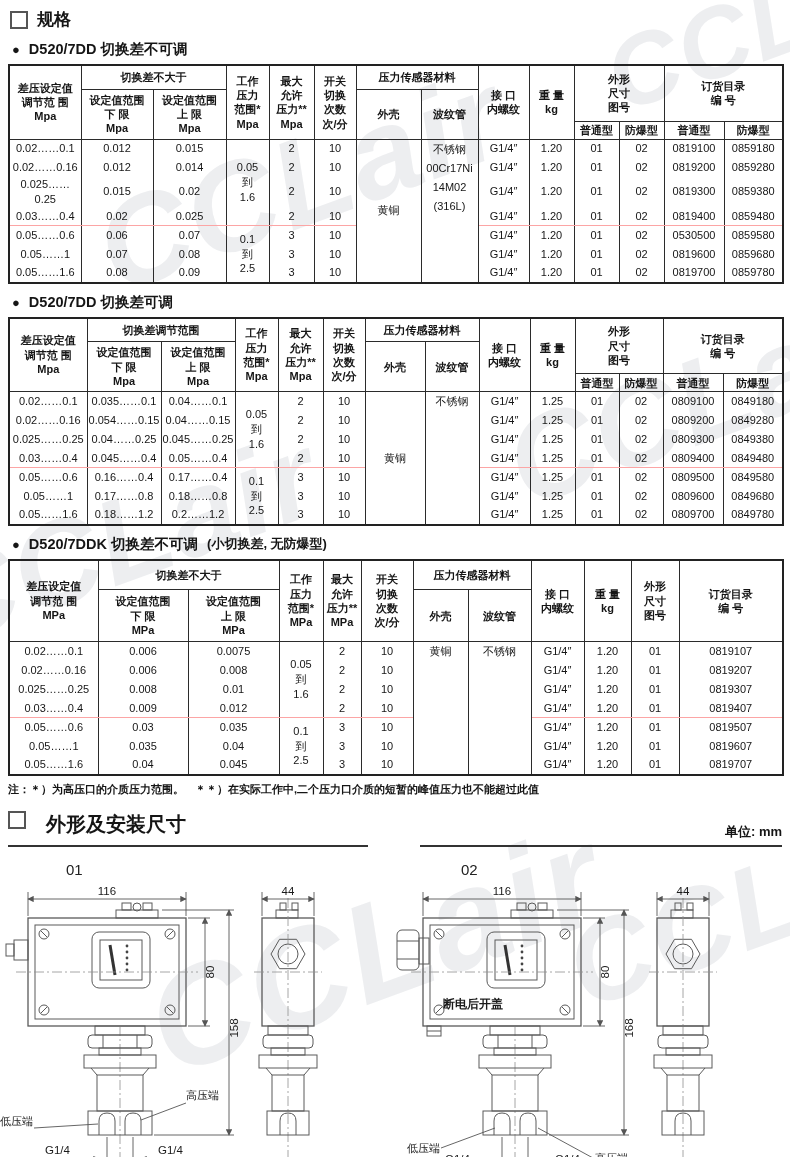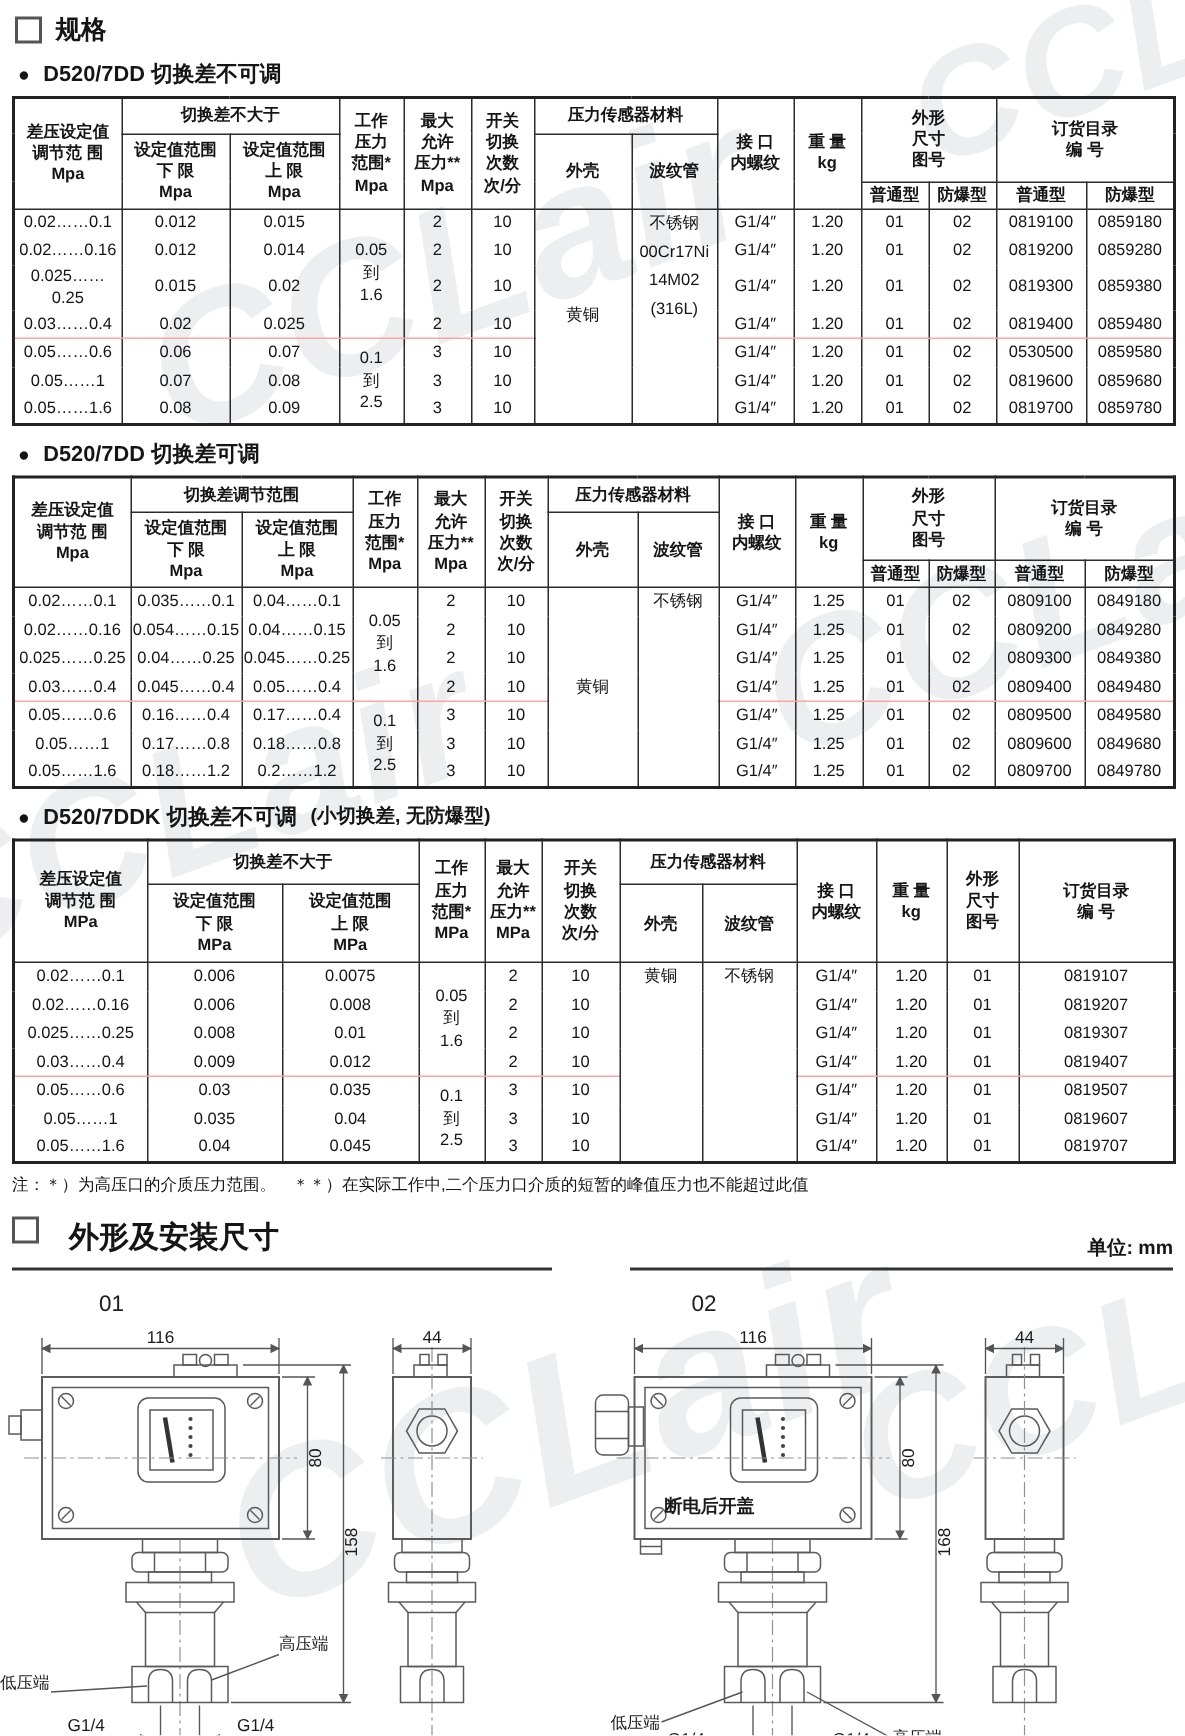--- a/index.html
+++ b/index.html
@@ -22,21 +22,21 @@
   th{border:1px solid #2b2b2b;font-weight:bold;white-space:pre-line;text-align:center;
      vertical-align:middle;padding:1px 1px;line-height:1.3;}
   td{border-left:1px solid #2b2b2b;border-right:1px solid #2b2b2b;border-top:none;border-bottom:none;
      text-align:center;vertical-align:middle;white-space:pre-line;padding:0 1px;line-height:1.35;}
   td.gb{border-bottom:1px solid #fca5a5;}
   td.vtop{vertical-align:top;line-height:19px;}
   tbody tr{height:19px;}
   thead tr.h1{height:24px;} thead tr.h2{height:32px;} thead tr.h3{height:18px;}
   thead tr.h1t3{height:30px;} thead tr.h2t3{height:52px;}
 
-  .note{margin:6px 0 0 8px;font-size:11px;font-weight:normal;}
+  .note{margin:6px 0 0 8px;font-size:11px;font-weight:bold;}
 
   
   .sec2{display:flex;align-items:flex-end;margin:14px 0 0 8px;width:774px;}
   .sec2-left{width:360px;border-bottom:2px solid #333;padding-bottom:7px;
              display:flex;align-items:flex-start;gap:20px;font-size:20px;font-weight:bold;}
   .sec2-gap{width:52px;}
   .sec2-right{flex:1;border-bottom:2px solid #333;padding-bottom:4px;text-align:right;
               font-size:13px;font-weight:bold;}
 
   

